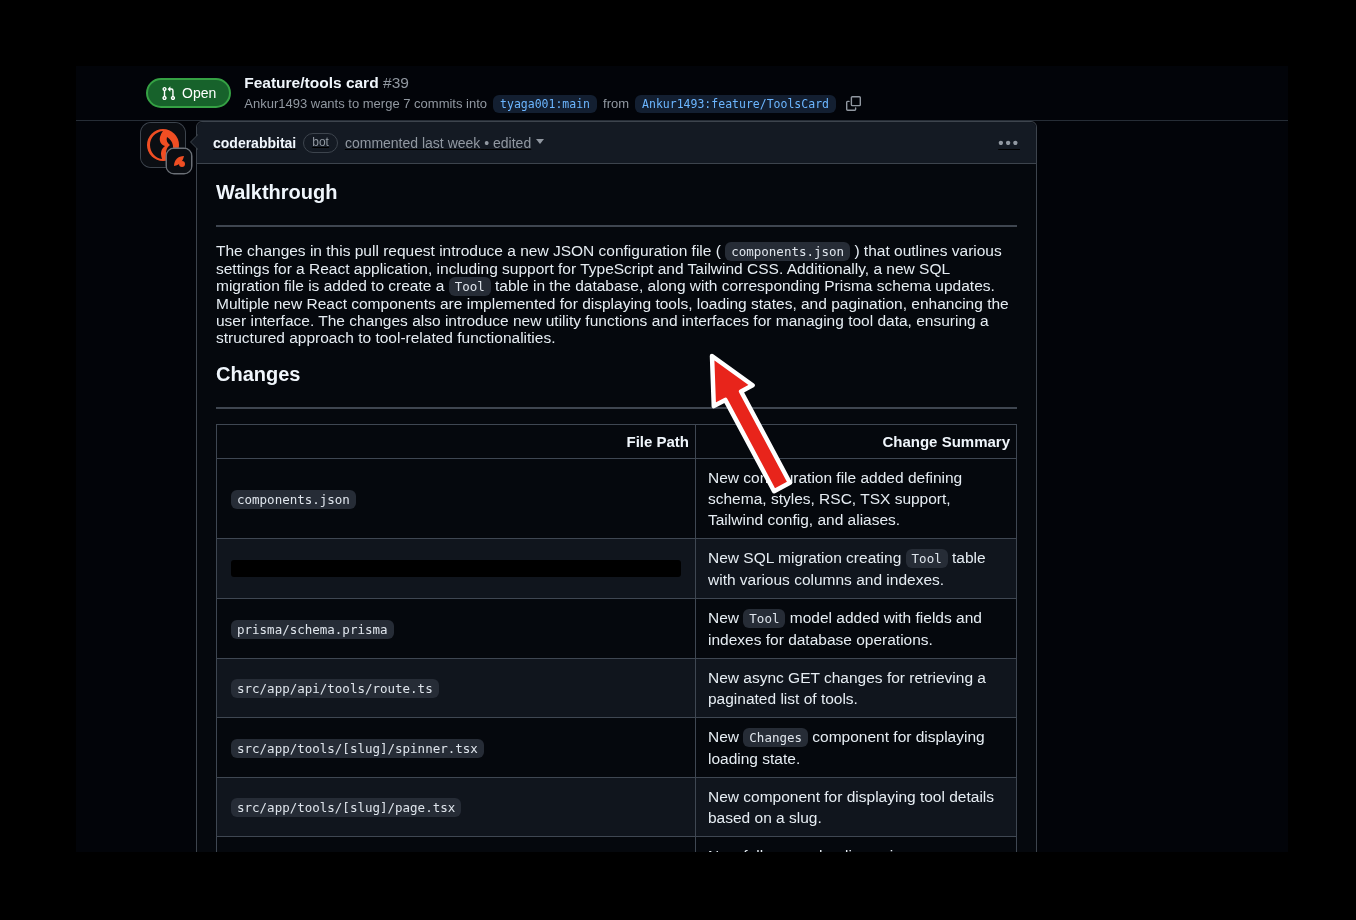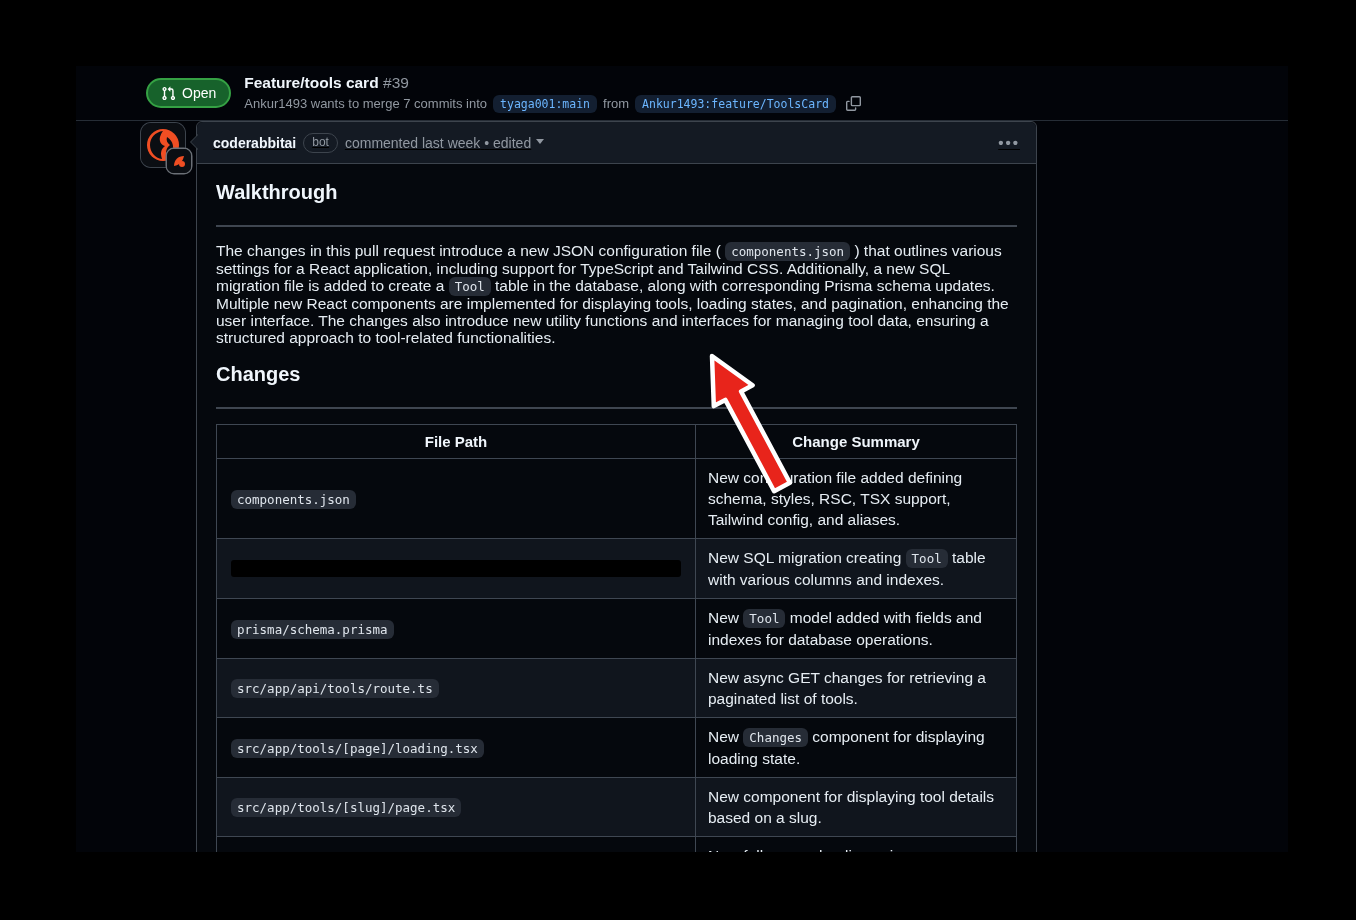--- a/index.html
+++ b/index.html
@@ -52,21 +52,21 @@
   .card-body { padding:17px 19px; }
   .md-h2 { font-size:20px; font-weight:bold; color:#f0f6fc; padding-bottom:21px;
     border-bottom:2px solid #3f4650; margin-bottom:15px; }
   .md-p { font-size:15.5px; line-height:17px; color:#e6edf3; margin-bottom:17px; }
   .inline-code { font-family:"DejaVu Sans Mono", monospace; font-size:12.5px; color:#dfe5ec;
     background:#262c36; border-radius:6px; padding:2px 6px; white-space:nowrap; }
 
   
   table.changes { width:100%; border-collapse:collapse; margin-top:1px; }
   table.changes th { border:1px solid #3f4752; font-size:15px; font-weight:bold; color:#f0f6fc;
-    text-align:center; padding:8px 6px; }
+    text-align:right; padding:8px 6px; }
   table.changes td { border:1px solid #3f4752; vertical-align:middle; }
   td.file-cell { width:59.7%; padding:12px 14px; }
   td.summary-cell { width:40.3%; padding:8px 12px; font-size:15.5px; line-height:21px; color:#e6edf3; }
   tr.even { background:#10151d; }
   .redacted-bar { width:450px; height:17px; background:#000; border-radius:3px; }
 
   
   .anno { position:absolute; left:0; top:0; width:1356px; height:920px;
     pointer-events:none; z-index:50; }
 </style>
@@ -159,21 +159,21 @@
             </tr>
             <tr class="odd">
               <td class="file-cell"><code class="inline-code">prisma/schema.prisma</code></td>
               <td class="summary-cell">New <code class="inline-code">Tool</code> model added with fields and indexes for database operations.</td>
             </tr>
             <tr class="even">
               <td class="file-cell"><code class="inline-code">src/app/api/tools/route.ts</code></td>
               <td class="summary-cell">New async GET changes for retrieving a paginated list of tools.</td>
             </tr>
             <tr class="odd">
-              <td class="file-cell"><code class="inline-code">src/app/tools/[page]/loading.tsx</code></td>
+              <td class="file-cell"><code class="inline-code">src/app/tools/[slug]/spinner.tsx</code></td>
               <td class="summary-cell">New <code class="inline-code">Changes</code> component for displaying loading state.</td>
             </tr>
             <tr class="even">
               <td class="file-cell"><code class="inline-code">src/app/tools/[slug]/page.tsx</code></td>
               <td class="summary-cell">New component for displaying tool details based on a slug.</td>
             </tr>
             <tr class="odd">
               <td class="file-cell"></td>
               <td class="summary-cell">New full-screen loading spinner component.</td>
             </tr>

